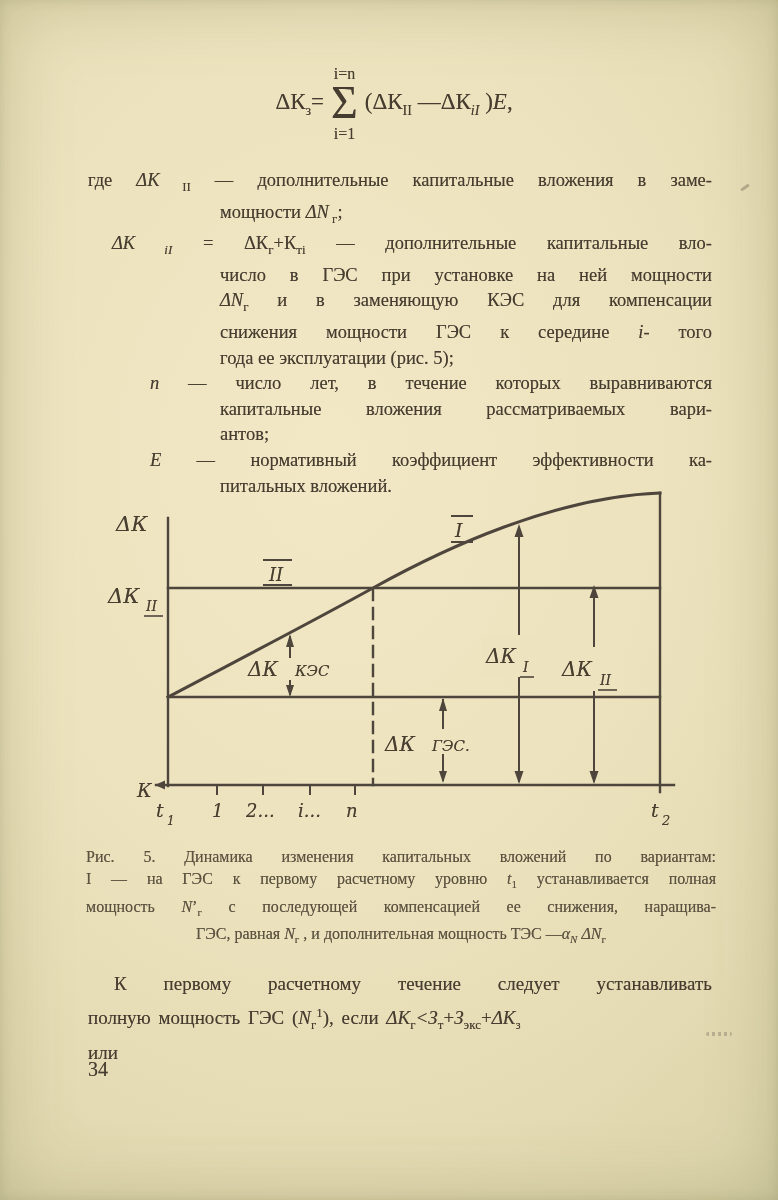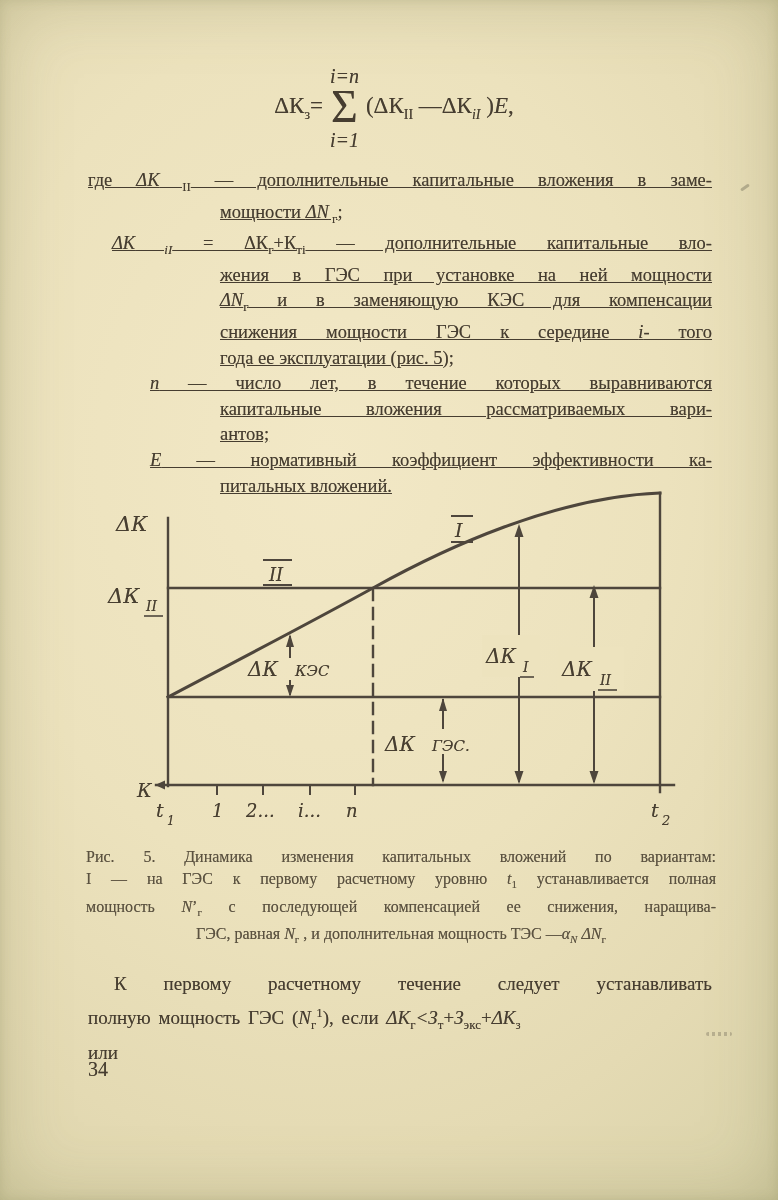--- a/index.html
+++ b/index.html
@@ -10,25 +10,25 @@
     box-shadow:inset 0 0 70px rgba(120,120,70,.28), inset 0 0 12px rgba(105,110,60,.18);
     font-family:"Liberation Serif", serif;
     color:#463d30;
   }
   .ink{text-shadow:0 0 .6px rgba(70,61,48,.55);}
   
   .formula{position:absolute;top:66px;left:0;width:778px;display:flex;justify-content:center;
            align-items:center;gap:7px;font-size:23px;padding-left:10px;box-sizing:border-box;}
   .formula .sub{font-size:14px;vertical-align:-6px;}
   .sigma-col{display:flex;flex-direction:column;align-items:center;line-height:1;}
-  .sigma-col .lim{font-size:20px;font-style:italic;}
+  .sigma-col .lim{font-size:16px;}
   .sigma-col .sg{font-size:46px;line-height:40px;margin:1px 0 3px 0;}
   .it{font-style:italic;}
   
-  .defs{position:absolute;left:88px;top:168px;width:624px;font-size:18.5px;line-height:25.6px;text-decoration:underline;}
+  .defs{position:absolute;left:88px;top:168px;width:624px;font-size:18.5px;line-height:25.6px;}
   .line{display:block;}
   .j{text-align:justify;text-align-last:justify;}
   .ind{margin-left:132px;}
   .ml24{margin-left:24px;}
   .ml62{margin-left:62px;}
   .sub{font-size:13px;vertical-align:-5px;}
   .sup{font-size:13px;vertical-align:7px;}
   .m{font-style:italic;}
   
   .fig{position:absolute;left:0;top:485px;width:778px;height:360px;}
@@ -59,21 +59,21 @@
       <span class="sg">Σ</span>
       <span class="lim">i=1</span>
     </span>
     <span><span>(ΔК</span><span class="sub">II</span><span> —ΔК</span><span class="sub m">iI</span><span> )</span><span class="it">E</span><span>,</span></span>
   </div>
 
   <div class="defs">
     <div class="line j"><span>где </span><span class="m">ΔК</span><span class="sub"> II</span><span> — дополнительные капитальные вложения в заме-</span></div>
     <div class="line ind"><span>мощности </span><span class="m">ΔN</span><span class="sub"> г</span><span>;</span></div>
     <div class="line j ml24"><span class="m">ΔК</span><span class="sub m"> iI</span><span> = ΔК</span><span class="sub">г</span><span>+К</span><span class="sub">тi</span><span> — дополнительные капитальные вло-</span></div>
-    <div class="line j ind"><span>жения в ГЭС при установке на ней мощности</span></div>
+    <div class="line j ind"><span>число в ГЭС при установке на ней мощности</span></div>
     <div class="line j ind"><span class="m">ΔN</span><span class="sub">г</span><span> и в заменяющую КЭС для компенсации</span></div>
     <div class="line j ind"><span>снижения мощности ГЭС к середине </span><span class="m">i</span><span>- того</span></div>
     <div class="line ind"><span>года ее эксплуатации (рис. 5);</span></div>
     <div class="line j ml62"><span class="m">n</span><span> — число лет, в течение которых выравниваются</span></div>
     <div class="line j ind"><span>капитальные вложения рассматриваемых вари-</span></div>
     <div class="line ind"><span>антов;</span></div>
     <div class="line j ml62"><span class="m">E</span><span> — нормативный  коэффициент эффективности ка-</span></div>
     <div class="line ind"><span>питальных вложений.</span></div>
   </div>
 

